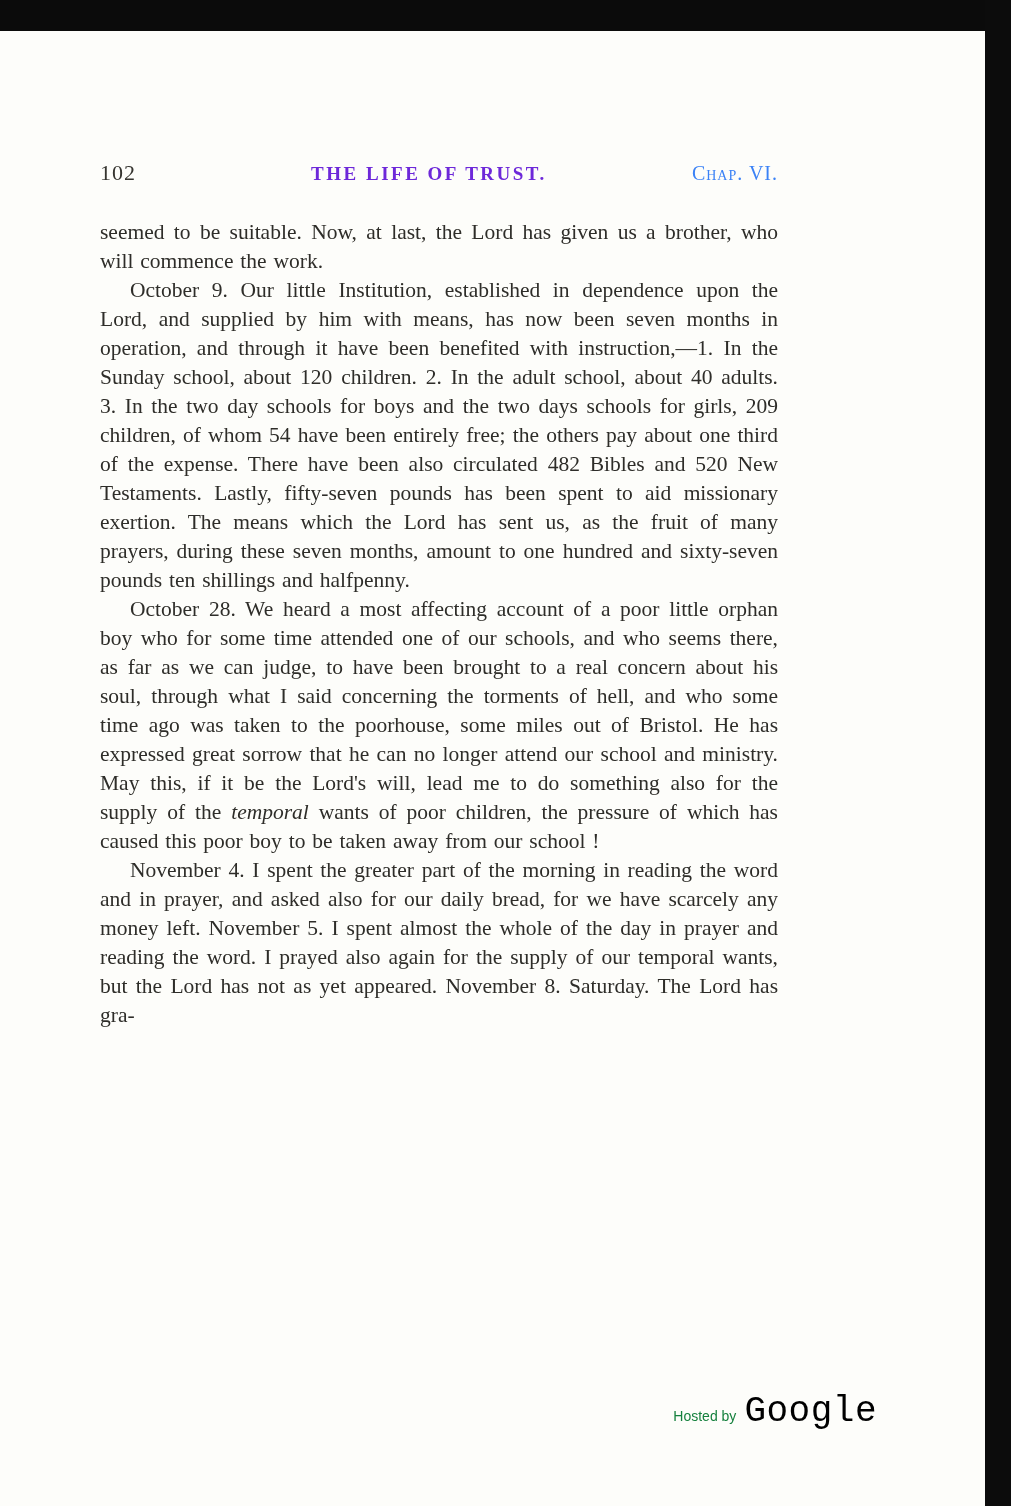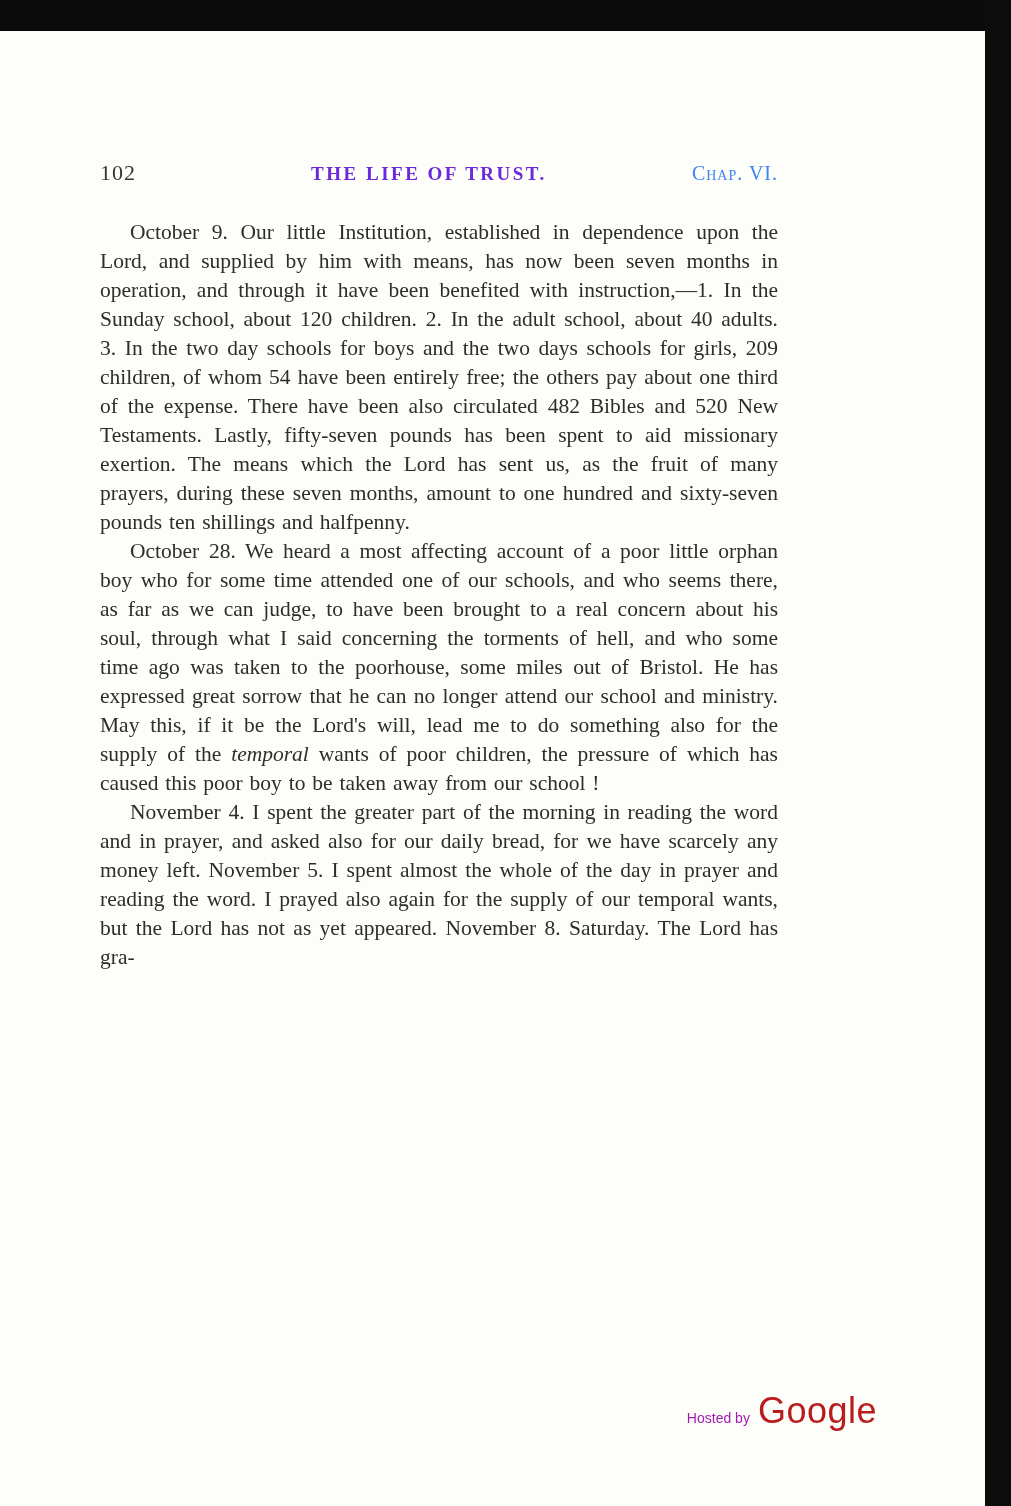--- a/index.html
+++ b/index.html
@@ -84,46 +84,47 @@
     right: 134px;
     bottom: 74px;
     display: flex;
     align-items: baseline;
     gap: 8px;
     user-select: none;
   }
   .hosted-by {
     font-family: "Liberation Sans", sans-serif;
     font-size: 14px;
-    color: #a21caf;
+    color: #15803d;
   }
   .google-logo {
-    font-family: Liberation Sans, sans-serif;
+    font-family: Liberation Mono, monospace;
     font-size: 36px;
     font-weight: normal;
-    color: #b91c1c;
+    color: #000000;
     letter-spacing: 0.5px;
   }
 </style>
 </head>
 <body>
 
 <div class="bar-top"></div>
 <div class="bar-right"></div>
 
 <div class="page">
 
   <div class="page-header">
     <div class="page-number">102</div>
     <div class="running-title">THE LIFE OF TRUST.</div>
     <div class="chapter-label">Chap. VI.</div>
   </div>
 
   <div class="text-block">
 
+  <p><span>seemed to be suitable.  Now, at last, the Lord has given us a brother, who will commence the work.</span></p>
       <p class="indent"><span>October 9.  Our little Institution, established in dependence upon the Lord, and supplied by him with means, has now been seven months in operation, and through it have been benefited with instruction,—1. In the Sunday school, about 120 children.  2. In the adult school, about 40 adults.  3. In the two day schools for boys and the two days schools for girls, 209 children, of whom 54 have been entirely free; the others pay about one third of the expense. There have been also circulated 482 Bibles and 520 New Testaments.  Lastly, fifty-seven pounds has been spent to aid missionary exertion.  The means which the Lord has sent us, as the fruit of many prayers, during these seven months, amount to one hundred and sixty-seven pounds ten shillings and halfpenny.</span></p>
       <p class="indent"><span>October 28.  We heard a most affecting account of a poor little orphan boy who for some time attended one of our schools, and who seems there, as far as we can judge, to have been brought to a real concern about his soul, through what I said concerning the torments of hell, and who some time ago was taken to the poorhouse, some miles out of Bristol.  He has expressed great sorrow that he can no longer attend our school and ministry.  May this, if it be the Lord's will, lead me to do something also for the supply of the </span><span class="ital">temporal</span><span> wants of poor children, the pressure of which has caused this poor boy to be taken away from our school !</span></p>
       <p class="indent"><span>November 4. I spent the greater part of the morning in reading the word and in prayer, and asked also for our daily bread, for we have scarcely any money left.  November 5.  I spent almost the whole of the day in prayer and reading the word.  I prayed also again for the supply of our temporal wants, but the Lord has not as yet appeared.  November 8.  Saturday.  The Lord has gra-</span></p>
     </div>
 
 </div>
 
 <div class="watermark">
   <span class="hosted-by">Hosted by</span>
   <span class="google-logo">Google</span>

